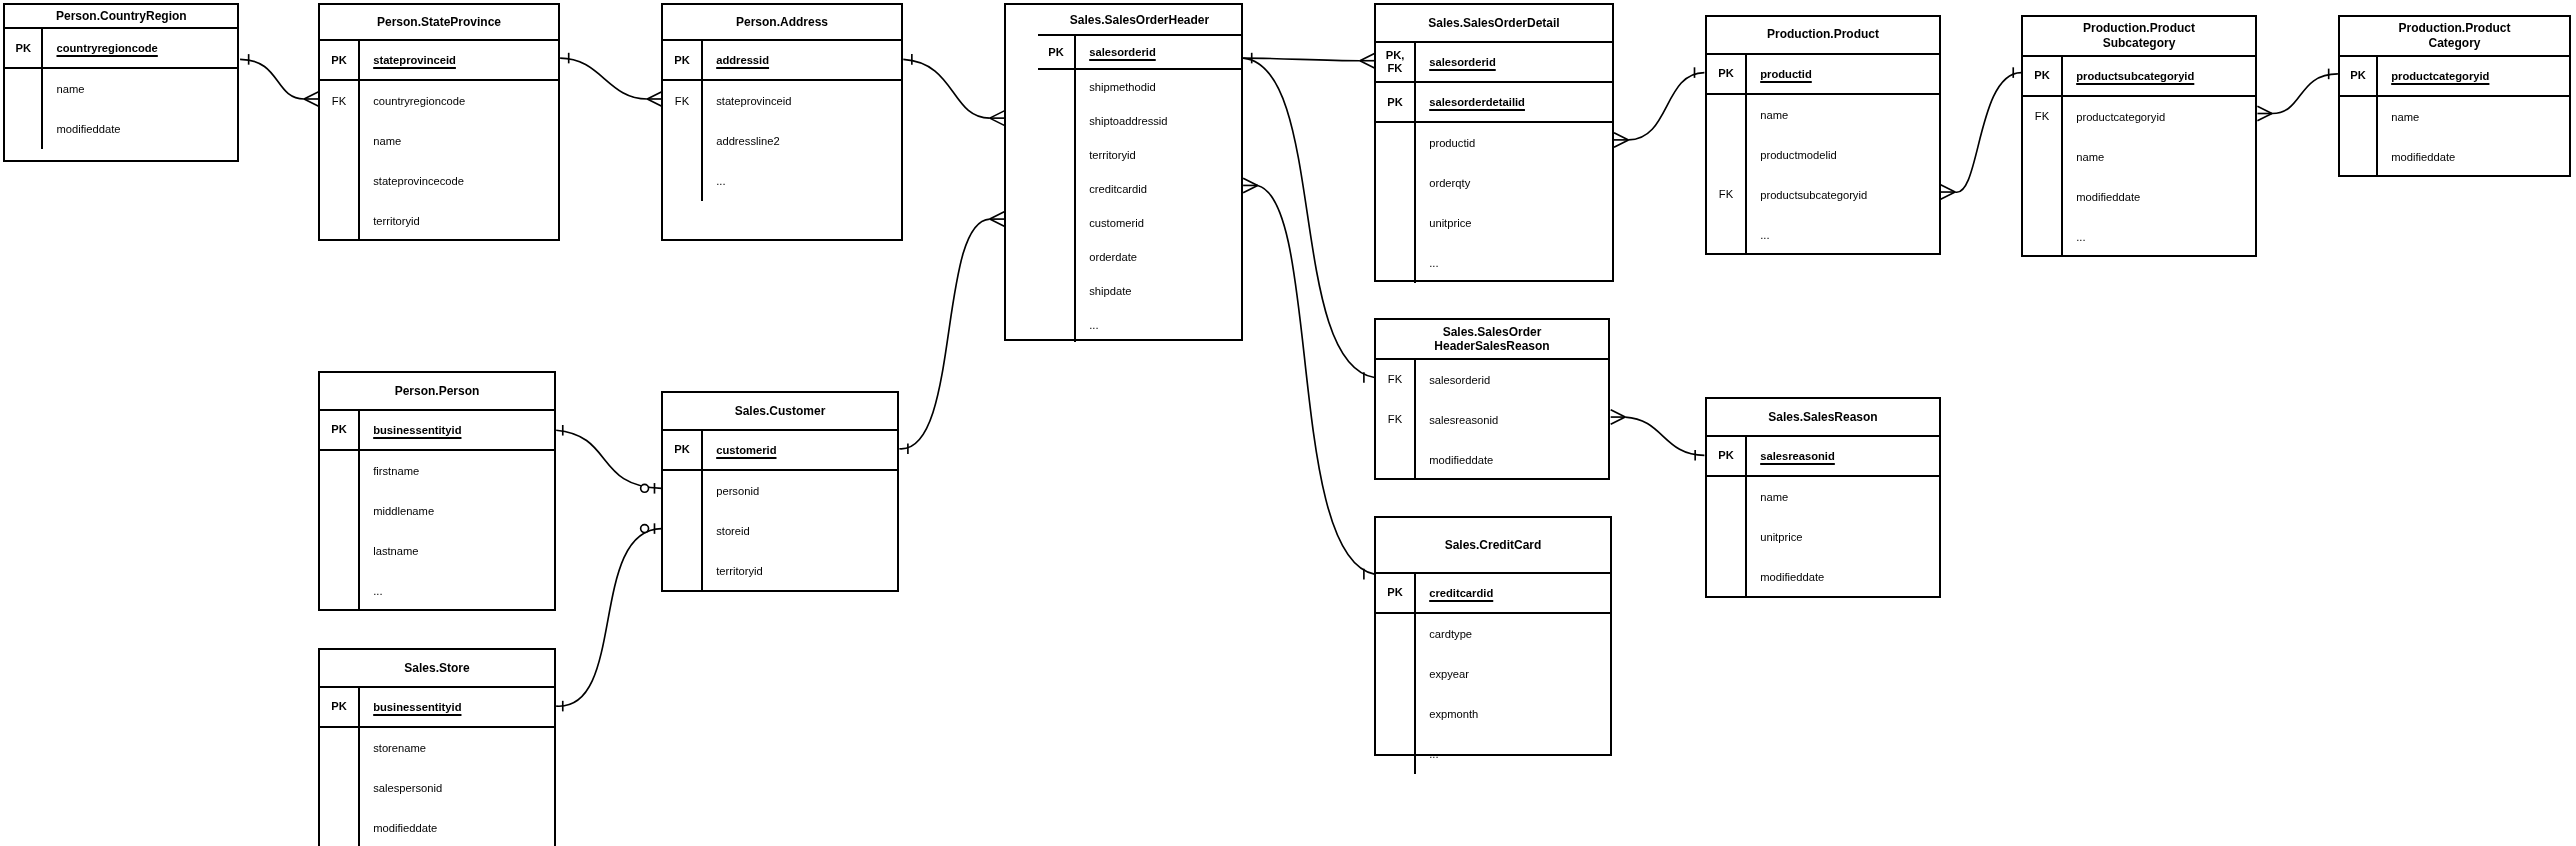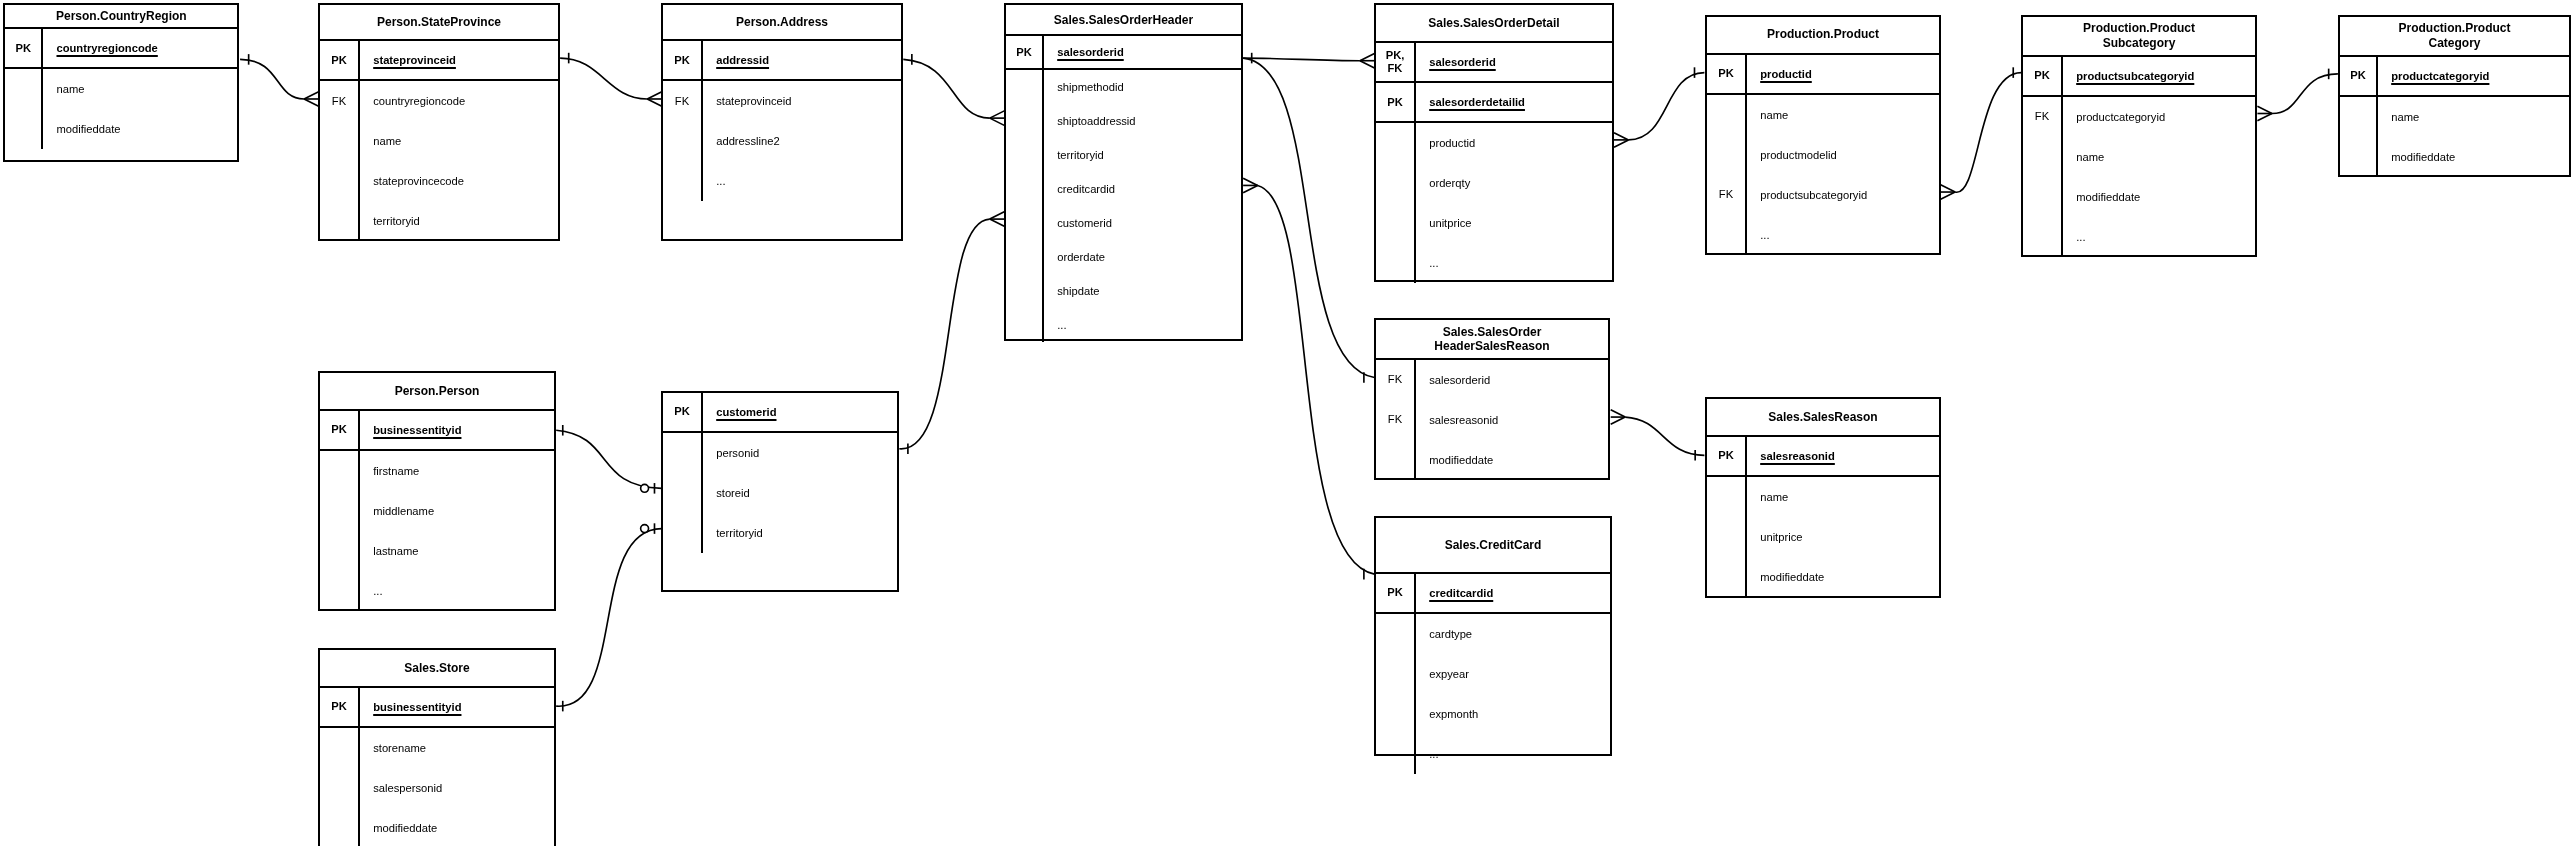--- a/index.html
+++ b/index.html
@@ -217,21 +217,21 @@
           <span class="field-text">addressline2</span>
         </div>
       </div>
       <div class="trow" style="height: 40px;">
         <div class="key-cell" style="width: 40px; flex-basis: 40px;"></div>
         <div class="field-cell">
           <span class="field-text">...</span>
         </div>
       </div>
     </div>
-    <div class="entity" style="left: 1004px; top: 3.3px; width: 239px; height: 338px;">
+    <div class="entity" style="left: 1004px; top: 3.3px; width: 239px; height: 338px; padding-left: 32px;">
       <div class="entity-title" style="height: 31px;">Sales.SalesOrderHeader</div>
       <div class="trow key-row" style="height: 34px;">
         <div class="key-cell" style="width: 38px; flex-basis: 38px;">PK</div>
         <div class="field-cell">
           <span class="field-text">salesorderid</span>
         </div>
       </div>
       <div class="trow" style="height: 34px;">
         <div class="key-cell" style="width: 38px; flex-basis: 38px;"></div>
         <div class="field-cell">
@@ -437,20 +437,21 @@
         </div>
       </div>
       <div class="trow" style="height: 40px;">
         <div class="key-cell" style="width: 40px; flex-basis: 40px;"></div>
         <div class="field-cell">
           <span class="field-text">...</span>
         </div>
       </div>
     </div>
     <div class="entity" style="left: 661px; top: 391px; width: 238px; height: 201px;">
+      <div class="entity-title" style="height: 38px;">Sales.Customer</div>
       <div class="trow key-row" style="height: 40px;">
         <div class="key-cell" style="width: 40px; flex-basis: 40px;">PK</div>
         <div class="field-cell">
           <span class="field-text">customerid</span>
         </div>
       </div>
       <div class="trow" style="height: 40px;">
         <div class="key-cell" style="width: 40px; flex-basis: 40px;"></div>
         <div class="field-cell">
           <span class="field-text">personid</span>

